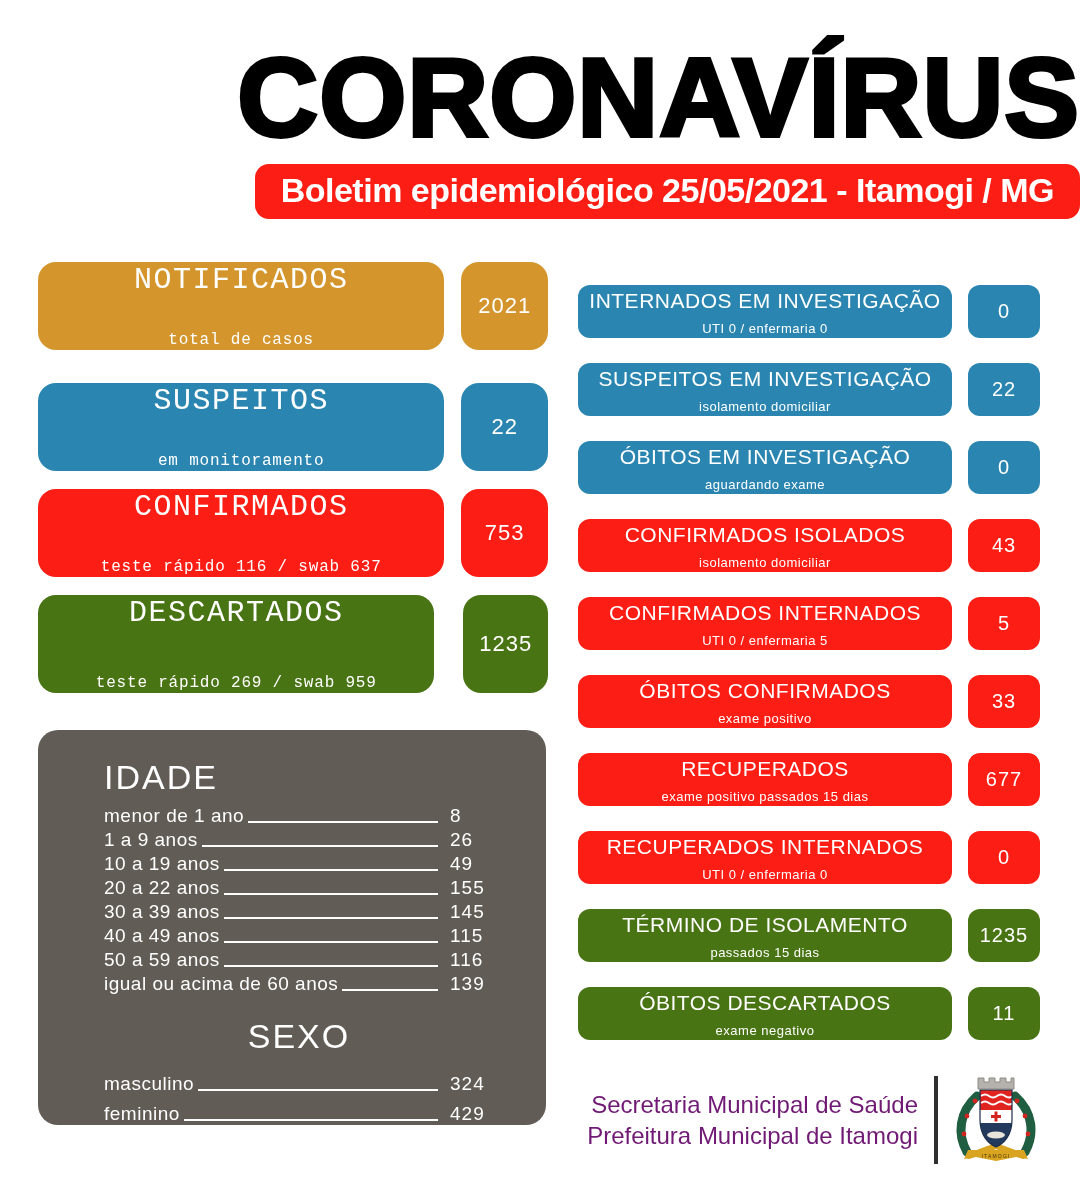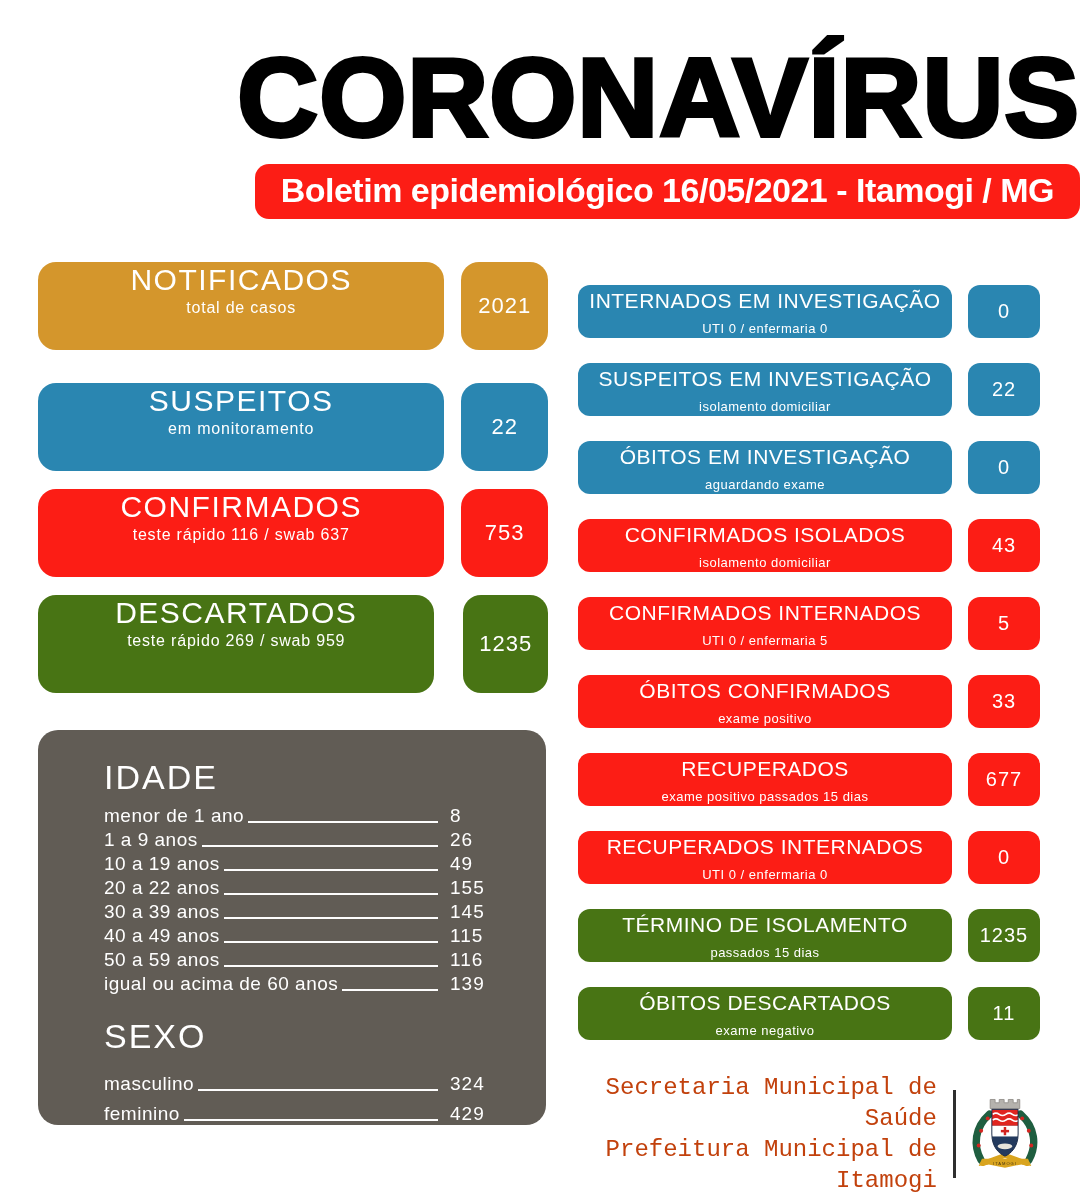--- a/index.html
+++ b/index.html
@@ -17,21 +17,21 @@
   .col-left { width:510px; }
   .col-right { margin-left:30px; flex:1; padding-top:66px; }
 
   .bg-gold { background:#d4962c; }
   .bg-blue { background:#2a86b1; }
   .bg-red  { background:#fc1d15; }
   .bg-green{ background:#487414; }
 
   .lrow { display:flex; align-items:stretch; }
   .lrow .card { width:436px; border-radius:18px; color:#fff; text-align:center;
-                display:flex; flex-direction:column; justify-content:flex-start; }
+                display:flex; flex-direction:column; justify-content:space-between;font-family:Liberation Mono, monospace; }
   .lrow .numbox { width:93px; margin-left:17px; border-radius:18px; color:#fff;
                   display:flex; align-items:center; justify-content:center;
                   font-size:22px; letter-spacing:1px; }
   .h88 { height:88px; } .h98 { height:98px; }
   .lcard-title { font-size:30px; letter-spacing:1.5px; line-height:36px; }
   .lcard-sub   { font-size:16px; letter-spacing:0.8px; line-height:20px; }
 
   .rrow { display:flex; align-items:stretch; height:53px; margin-top:25px; }
   .rrow:first-child { margin-top:0; }
   .rrow .card { width:374px; border-radius:12px; color:#fff; text-align:center;
@@ -46,37 +46,37 @@
   .m4{margin-top:18px;gap:12px;}
 
   .demo-card { margin-top:37px; width:508px; height:395px; background:#615c55;
                border-radius:20px; color:#ffffff; padding:26px 52px 0 66px; }
   .demo-title { font-size:34px; letter-spacing:2px; line-height:42px; font-weight:normal; }
   .demo-rows { margin-top:5px; }
   .drow { display:flex; align-items:flex-end; height:24px; font-size:19px; }
   .drow .dlabel { white-space:nowrap; letter-spacing:0.5px; }
   .drow .dline  { flex:1; border-bottom:2px solid #fdfdfd; margin:0 12px 4px 4px; }
   .drow .dvalue { width:44px; text-align:left; letter-spacing:1px; }
-  .sexo-title { margin-top:20px; }
+  .sexo-title { margin-top:20px;text-align:center; }
   .sexo-rows { margin-top:8px; }
   .sexo-rows .drow { height:30px; }
 
   .footer { display:flex; justify-content:flex-end; align-items:center; margin-top:32px; }
-  .footer-text { text-align:right; color:#c2410c; font-size:24px; line-height:31px;font-family:Liberation Mono, monospace; }
+  .footer-text { text-align:right; color:#701a75; font-size:24px; line-height:31px; }
   .footer-divider { width:4px; height:88px; background:#2f2f2f; margin:0 12px 0 16px; }
   .crest { width:92px; height:96px; }
 </style>
 </head>
 <body>
 
 <div>
 
   <div class="header">
     <div class="main-title">CORONAVÍRUS</div>
-    <div class="banner">Boletim epidemiológico 16/05/2021 - Itamogi / MG</div>
+    <div class="banner">Boletim epidemiológico 25/05/2021 - Itamogi / MG</div>
   </div>
 
   <div class="content">
 
     <div class="col-left">
 
       <div class="lrow m1">
         <div class="card bg-gold h88">
           <div class="lcard-title">NOTIFICADOS</div>
           <div class="lcard-sub">total de casos</div>

